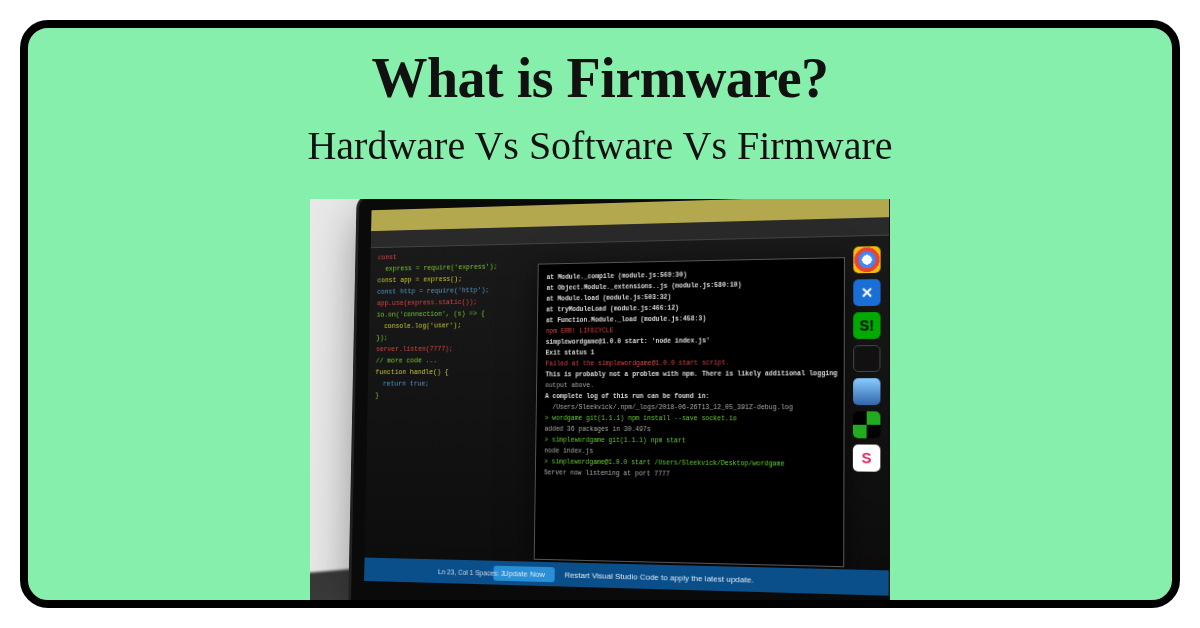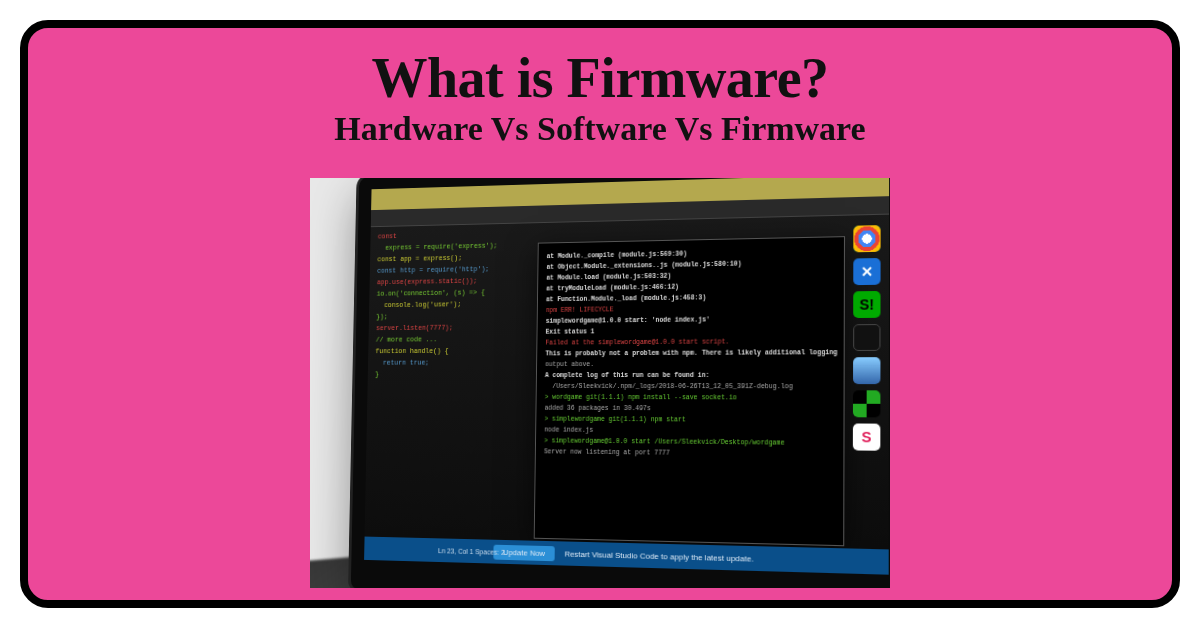--- a/index.html
+++ b/index.html
@@ -10,37 +10,38 @@
       display: flex;
       align-items: center;
       justify-content: center;
       font-family: Georgia, 'Times New Roman', serif;
     }
     .card {
       width: 1160px;
       height: 588px;
       border: 8px solid #000;
       border-radius: 28px;
-      background: #ec4899;
+      background: #86efac;
       display: flex;
       flex-direction: column;
       align-items: center;
       padding-top: 18px;
       overflow: hidden;
     }
     .title {
       font-size: 56px;
       font-weight: 900;
       color: #111;
       letter-spacing: -0.5px;
     }
     .subtitle {
-      font-size: 34px;
-      font-weight: 700;
+      font-size: 40px;
+      font-weight: 400;
       color: #111;
+      margin-top: 12px;
     }
     .photo-wrap {
       margin-top: 30px;
       width: 580px;
       height: 410px;
       background: #e8e8e8;
       position: relative;
       overflow: hidden;
     }
     

